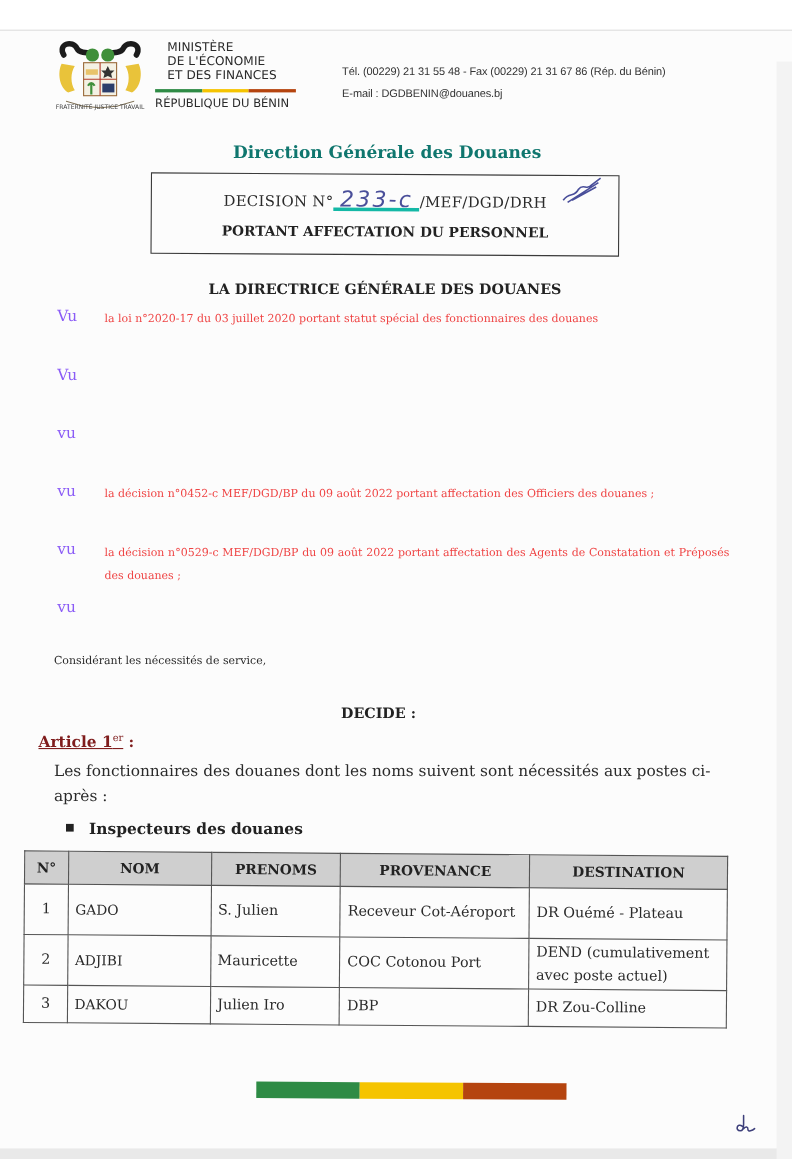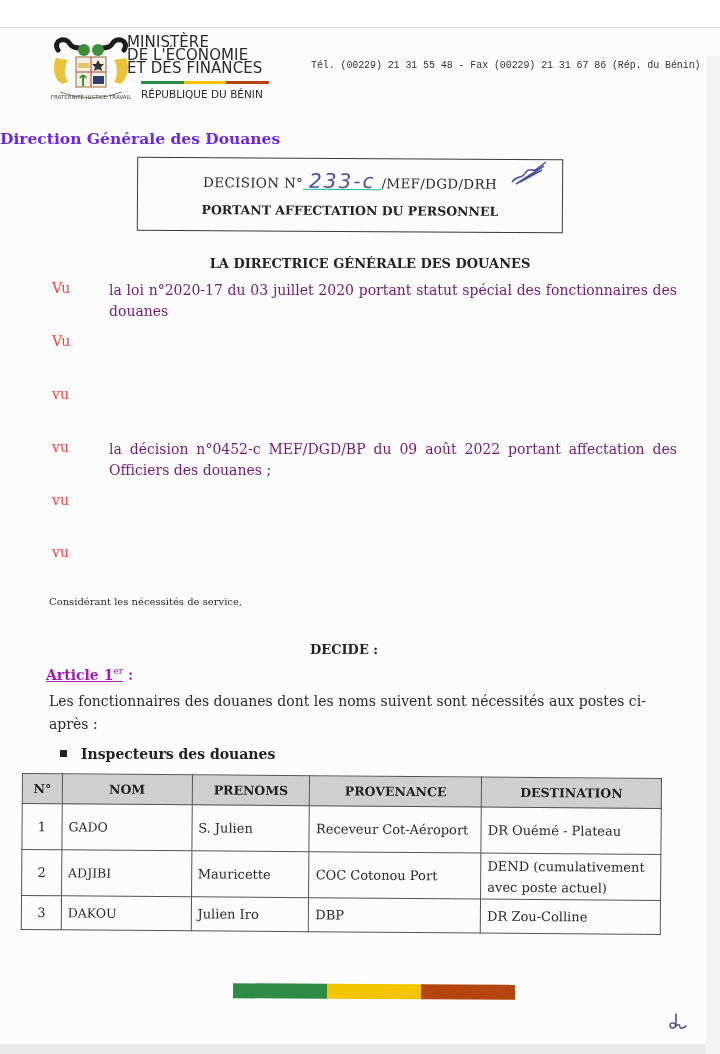--- a/index.html
+++ b/index.html
@@ -11,44 +11,44 @@
     position: relative;
   }
   .topbar { position: absolute; left: 0; top: 0; width: 720px; height: 27px; background: #ffffff; border-bottom: 1px solid #d8d8d8; }
   .page {
     position: absolute; left: 0; top: 28px; width: 720px; height: 1016px;
     background: #fcfcfc;
   }
 
   
   .crest { position: absolute; left: 50px; top: 8px; width: 82px; height: 68px; }
-  .ministry { position: absolute; left: 127px; top: 8px; font-family: "DejaVu Sans", sans-serif; font-size: 15px; line-height: 13px; color: #2a2a2a; letter-spacing: 0.1px; }
+  .ministry { position: absolute; left: 152px; top: 8px; font-family: "DejaVu Sans", sans-serif; font-size: 11px; line-height: 13px; color: #2a2a2a; letter-spacing: 0.1px; }
   .ministry-bar { position: absolute; left: 141px; top: 53px; width: 128px; height: 3px; display: flex; }
   .ministry-bar span { flex: 1; height: 3px; }
   .republic { position: absolute; left: 141px; top: 60px; font-family: "DejaVu Sans", sans-serif; font-size: 10.5px; color: #2a2a2a; }
-  .contact { position: absolute; left: 311px; top: 28px; font-family: Liberation Mono, monospace; font-size: 10px; line-height: 19.5px; color: #333; letter-spacing: -0.1px; }
-
-  .dgd-title { position: absolute; left: 0; width: 704px; top: 101px; text-align: left; font-weight: bold; font-size: 15.5px; color: #6d28d9; }
+  .contact { position: absolute; left: 311px; top: 28px; font-family: Liberation Sans, sans-serif; font-size: 10px; line-height: 19.5px; color: #333; letter-spacing: -0.1px; }
+
+  .dgd-title { position: absolute; left: 0; width: 704px; top: 101px; text-align: center; font-weight: bold; font-size: 15.5px; color: #0f766e; }
   .decision-box {
     position: absolute; left: 137px; top: 130px; width: 424px; height: 72px;
     border: 1.5px solid #3a3a3a; background: transparent; transform: rotate(0.35deg);
   }
   .dec-num { position: absolute; left: 0; width: 424px; top: 14px; text-align: center; font-size: 13.5px; color: #2a2a2a; letter-spacing: 0.3px; }
-  .dec-num .hand { font-family: "DejaVu Sans", sans-serif; font-style: italic; color: #4a4f9a; font-size: 20px; display: inline-block; border-bottom: 1px solid #14b8a6; padding: 0 6px; line-height: 16px; letter-spacing: 2px; }
+  .dec-num .hand { font-family: "DejaVu Sans", sans-serif; font-style: italic; color: #4a4f9a; font-size: 20px; display: inline-block; border-bottom: 3px solid #14b8a6; padding: 0 6px; line-height: 16px; letter-spacing: 2px; }
   .dec-sub { position: absolute; left: 0; width: 424px; top: 44px; text-align: center; font-size: 12.5px; font-weight: bold; color: #222; }
   .paraph { position: absolute; left: 508px; top: 132px; width: 40px; height: 26px; }
 
-  .director { position: absolute; left: 0; width: 700px; top: 228px; text-align: center; font-size: 13px; font-weight: bold; color: #222; padding-left: 20px; }
-
-  .vu { position: absolute; left: 52px; font-size: 14px; color: #ef4444; }
-  .vu-text { position: absolute; left: 109px; width: 568px; font-size: 14px; line-height: 21px; text-align: justify; color: #701a75; }
+  .director { position: absolute; left: 0; width: 700px; top: 228px; text-align: center; font-size: 13px; font-weight: bold; color: #222; }
+
+  .vu { position: absolute; left: 52px; font-size: 14px; color: #8b5cf6; }
+  .vu-text { position: absolute; left: 95px; width: 568px; font-size: 10px; line-height: 21px; text-align: justify; color: #ef4444; }
 
   .consid { position: absolute; left: 49px; top: 568px; font-size: 10px; color: #2a2a2a; }
   .decide { position: absolute; left: 310px; top: 614px; font-size: 13px; font-weight: bold; color: #222; }
-  .article { position: absolute; left: 46px; top: 638px; font-size: 14px; font-weight: bold; color: #a21caf; }
+  .article { position: absolute; left: 35px; top: 638px; font-size: 14px; font-weight: bold; color: #7f1d1d; }
   .article .u { text-decoration: underline; }
   .article sup { font-size: 9px; font-weight: normal; }
   .art-text { position: absolute; left: 49px; top: 662px; width: 600px; font-size: 14px; line-height: 23px; color: #2a2a2a; }
   .category { position: absolute; left: 60px; top: 718px; font-size: 14px; font-weight: bold; color: #222; }
   .category .bullet { display: inline-block; width: 7px; height: 7px; background: #222; margin-right: 14px; vertical-align: 2px; }
 
   
   .tbl { position: absolute; left: 22px; top: 745px; width: 640px; border-collapse: collapse; font-size: 13px; transform: rotate(0.45deg); transform-origin: left top; }
   .tbl th, .tbl td { border: 1px solid #555; }
   .tbl th { background: #cfcfcf; font-weight: bold; height: 27px; font-size: 12.5px; color: #222; }
@@ -95,20 +95,21 @@
   </div>
   <div class="ministry-bar">
     <span style="background:#2e8b45"></span>
       <span style="background:#f5c400"></span>
       <span style="background:#b5440f"></span>
   </div>
   <div class="republic">RÉPUBLIQUE DU BÉNIN</div>
 
   <div class="contact">
     <div>Tél. (00229) 21 31 55 48 - Fax (00229) 21 31 67 86 (Rép. du Bénin)</div>
+    <div>E-mail : DGDBENIN@douanes.bj</div>
   </div>
 
   <div class="dgd-title">Direction Générale des Douanes</div>
 
   <div class="decision-box">
     <div class="dec-num">
       <span>DECISION N°</span><span class="hand">233-c</span><span>/MEF/DGD/DRH</span>
     </div>
     <div class="dec-sub">PORTANT AFFECTATION DU PERSONNEL</div>
   </div>
@@ -122,20 +123,21 @@
   <div class="vu-text spread-first" style="top:252px">la loi n°2020-17 du 03 juillet 2020 portant statut spécial des fonctionnaires des douanes</div>
 
   <div class="vu" style="top:305px">Vu</div>
 
   <div class="vu" style="top:358px">vu</div>
 
   <div class="vu" style="top:411px">vu</div>
   <div class="vu-text" style="top:411px">la décision n°0452-c MEF/DGD/BP du 09 août 2022 portant affectation des Officiers des douanes ;</div>
 
   <div class="vu" style="top:464px">vu</div>
+  <div class="vu-text" style="top:464px">la décision n°0529-c MEF/DGD/BP du 09 août 2022 portant affectation des Agents de Constatation et Préposés des douanes ;</div>
 
   <div class="vu" style="top:516px">vu</div>
 
   <div class="consid">Considérant les nécessités de service,</div>
   <div class="decide">DECIDE :</div>
 
   <div class="article">
     <span class="u"><span>Article 1</span><sup>er</sup></span><span> :</span>
   </div>
   <div class="art-text">Les fonctionnaires des douanes dont les noms suivent sont nécessités aux postes ci-après :</div>

